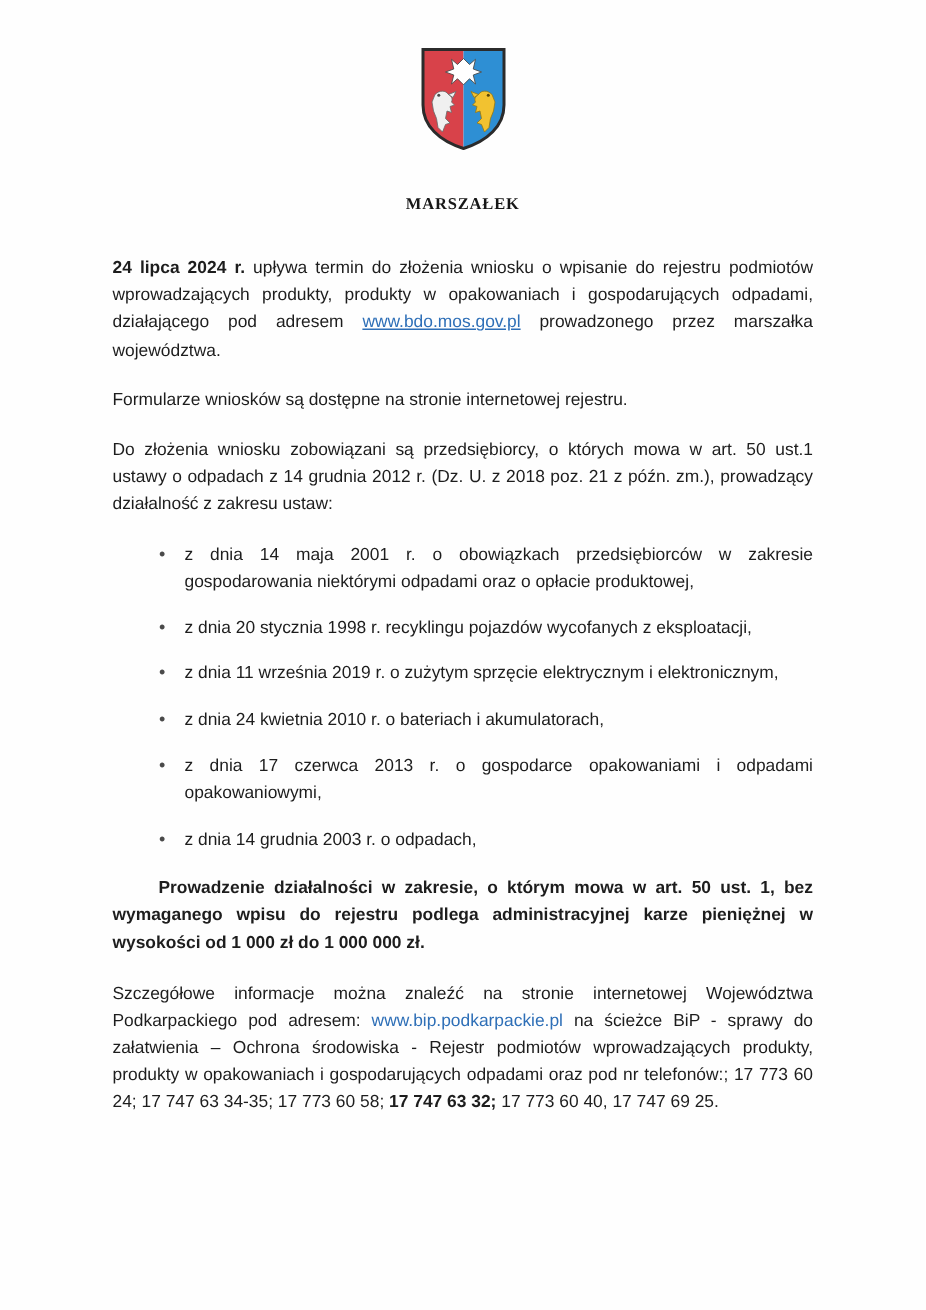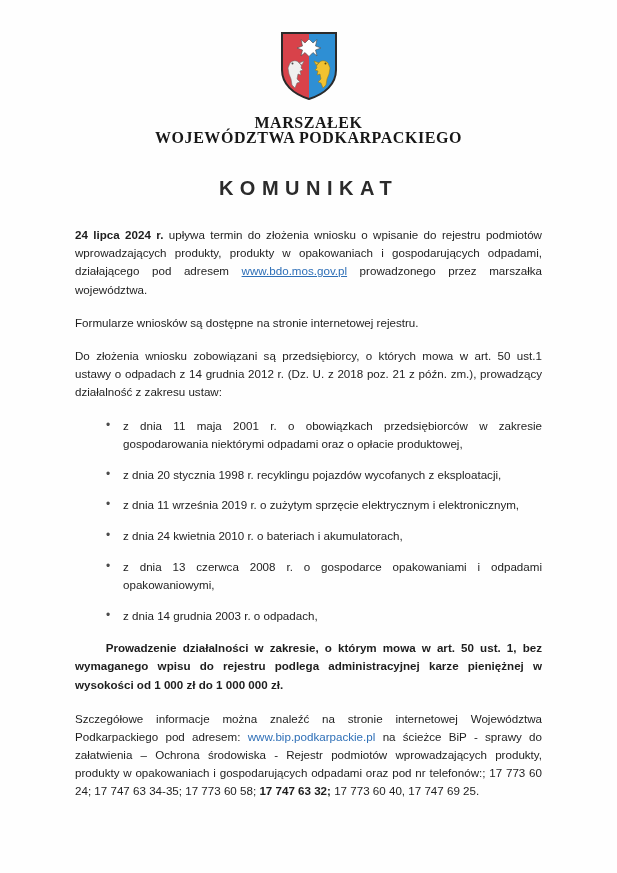--- a/index.html
+++ b/index.html
@@ -33,25 +33,25 @@
   }
   .crest {
     width: 60px;
     height: 72px;
     position: relative;
   }
   .crest svg { display: block; }
 
   
   .office-heading {
-    margin-top: 13px;
+    margin-top: 27px;
     text-align: center;
     font-family: "Liberation Serif", serif;
     font-weight: bold;
-    font-size: 16px;
+    font-size: 11px;
     letter-spacing: 0.55px;
     line-height: 15px;
     color: #171717;
   }
   .office-heading div { white-space: nowrap; }
 
   .komunikat {
     margin-top: 32px;
     text-align: center;
     font-family: "Liberation Sans", sans-serif;
@@ -145,39 +145,37 @@
           </g>
         </g>
 
         <path d="M3,3 L57,3 L57,40 C57,54 46,64 30,69 C14,64 3,54 3,40 Z" fill="none" stroke="#2b2b2b" stroke-width="2"></path>
       </svg>
     </div>
   </div>
 
   <div class="office-heading">
     <div>MARSZAŁEK</div>
-    <div>WOJEWÓDZTWA PODKARPACKIEGO</div>
   </div>
 
-  <div class="komunikat">KOMUNIKAT</div>
 
   <div class="body-text">
 
     <p class="para"><b>24 lipca 2024 r.</b><span> upływa termin do złożenia wniosku o wpisanie do rejestru podmiotów wprowadzających produkty, produkty w opakowaniach i gospodarujących odpadami, działającego pod adresem </span><a class="doc-link" href="#">www.bdo.mos.gov.pl</a><span> prowadzonego przez marszałka województwa.</span></p>
 
     <p class="para">Formularze wniosków są dostępne na stronie internetowej rejestru.</p>
 
     <p class="para">Do złożenia wniosku zobowiązani są przedsiębiorcy, o których mowa w art. 50 ust.1 ustawy o odpadach z 14 grudnia 2012 r. (Dz. U. z  2018 poz. 21 z późn. zm.), prowadzący działalność z zakresu ustaw:</p>
 
     <ul class="law-list">
-      <li><span class="bullet">•</span><span>z dnia 11 maja 2001 r. o obowiązkach przedsiębiorców w zakresie gospodarowania niektórymi odpadami oraz o opłacie produktowej,</span></li>
+      <li><span class="bullet">•</span><span>z dnia 14 maja 2001 r. o obowiązkach przedsiębiorców w zakresie gospodarowania niektórymi odpadami oraz o opłacie produktowej,</span></li>
       <li><span class="bullet">•</span><span>z dnia 20 stycznia 1998 r. recyklingu pojazdów wycofanych z eksploatacji,</span></li>
       <li><span class="bullet">•</span><span>z dnia 11 września 2019 r. o zużytym sprzęcie elektrycznym i elektronicznym,</span></li>
       <li><span class="bullet">•</span><span>z dnia 24 kwietnia 2010 r. o bateriach i akumulatorach,</span></li>
-      <li><span class="bullet">•</span><span>z dnia 13 czerwca 2008 r. o gospodarce opakowaniami i odpadami opakowaniowymi,</span></li>
+      <li><span class="bullet">•</span><span>z dnia 17 czerwca 2013 r. o gospodarce opakowaniami i odpadami opakowaniowymi,</span></li>
       <li><span class="bullet">•</span><span>z dnia 14 grudnia 2003 r. o odpadach,</span></li>
     </ul>
 
     <p class="para-bold-block">&nbsp;&nbsp;&nbsp;&nbsp;&nbsp;<span>Prowadzenie działalności w zakresie, o którym mowa w art. 50 ust. 1, bez wymaganego wpisu do rejestru podlega administracyjnej karze pieniężnej w wysokości od 1 000 zł do 1 000 000 zł.</span></p>
 
     <p class="para"><span>Szczegółowe informacje można znaleźć na stronie internetowej Województwa Podkarpackiego pod adresem: </span><a class="doc-link plain" href="#">www.bip.podkarpackie.pl</a><span> na ścieżce BiP - sprawy do załatwienia – Ochrona środowiska - Rejestr podmiotów wprowadzających produkty, produkty w opakowaniach i gospodarujących odpadami oraz pod nr telefonów:; 17 773 60 24; 17 747 63 34-35; 17 773 60 58; </span><b>17 747 63 32;</b><span> 17 773 60 40, 17 747 69 25.</span></p>
 
   </div>
 </div>
 

